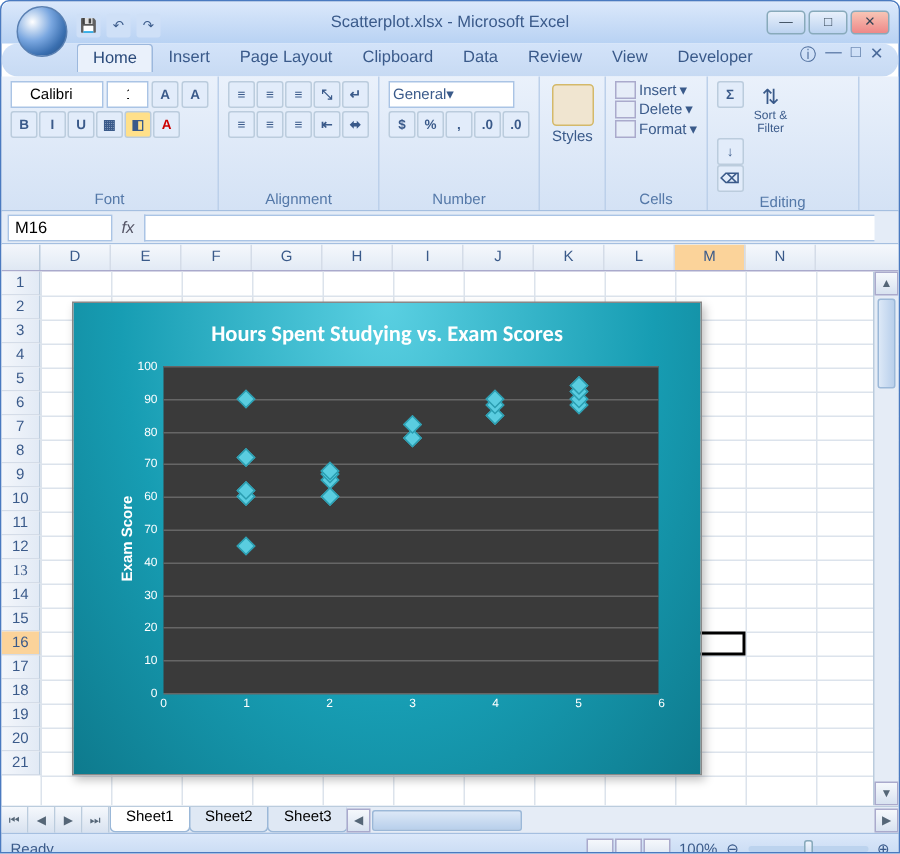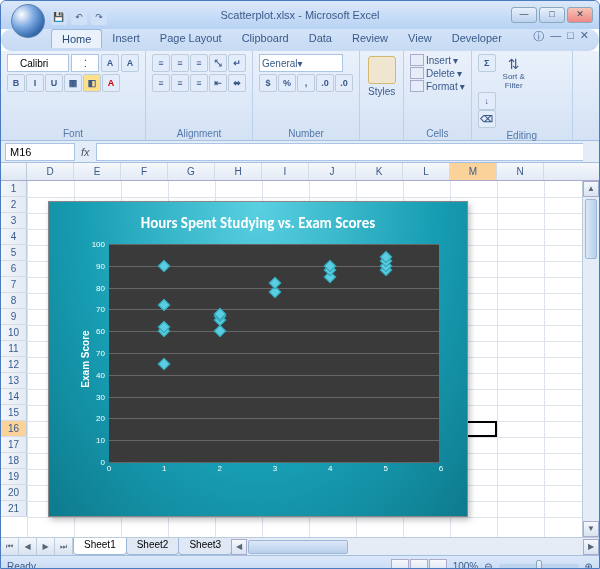--- a/index.html
+++ b/index.html
@@ -241,21 +241,21 @@
       <div class="row-h" style="top: 50px; height: 16px; line-height: 15px;">3</div>
       <div class="row-h" style="top: 66px; height: 16px; line-height: 15px;">4</div>
       <div class="row-h" style="top: 82px; height: 16px; line-height: 15px;">5</div>
       <div class="row-h" style="top: 98px; height: 16px; line-height: 15px;">6</div>
       <div class="row-h" style="top: 114px; height: 16px; line-height: 15px;">7</div>
       <div class="row-h" style="top: 130px; height: 16px; line-height: 15px;">8</div>
       <div class="row-h" style="top: 146px; height: 16px; line-height: 15px;">9</div>
       <div class="row-h" style="top: 162px; height: 16px; line-height: 15px;">10</div>
       <div class="row-h" style="top: 178px; height: 16px; line-height: 15px;">11</div>
       <div class="row-h" style="top: 194px; height: 16px; line-height: 15px;">12</div>
-      <div class="row-h" style="top: 210px; height: 16px; line-height: 15px;">13</div>
+      <div class="row-h" style="top: 210px; height: 16px; line-height: 15px; font-family: Liberation Serif, serif;">13</div>
       <div class="row-h" style="top: 226px; height: 16px; line-height: 15px;">14</div>
       <div class="row-h" style="top: 242px; height: 16px; line-height: 15px;">15</div>
       <div class="row-h sel" style="top: 258px; height: 16px; line-height: 15px;">16</div>
       <div class="row-h" style="top: 274px; height: 16px; line-height: 15px;">17</div>
       <div class="row-h" style="top: 290px; height: 16px; line-height: 15px;">18</div>
       <div class="row-h" style="top: 306px; height: 16px; line-height: 15px;">19</div>
       <div class="row-h" style="top: 322px; height: 16px; line-height: 15px;">20</div>
       <div class="row-h" style="top: 338px; height: 16px; line-height: 15px;">21</div>
     </div>
   <div class="grid-lines" id="gridlines">

